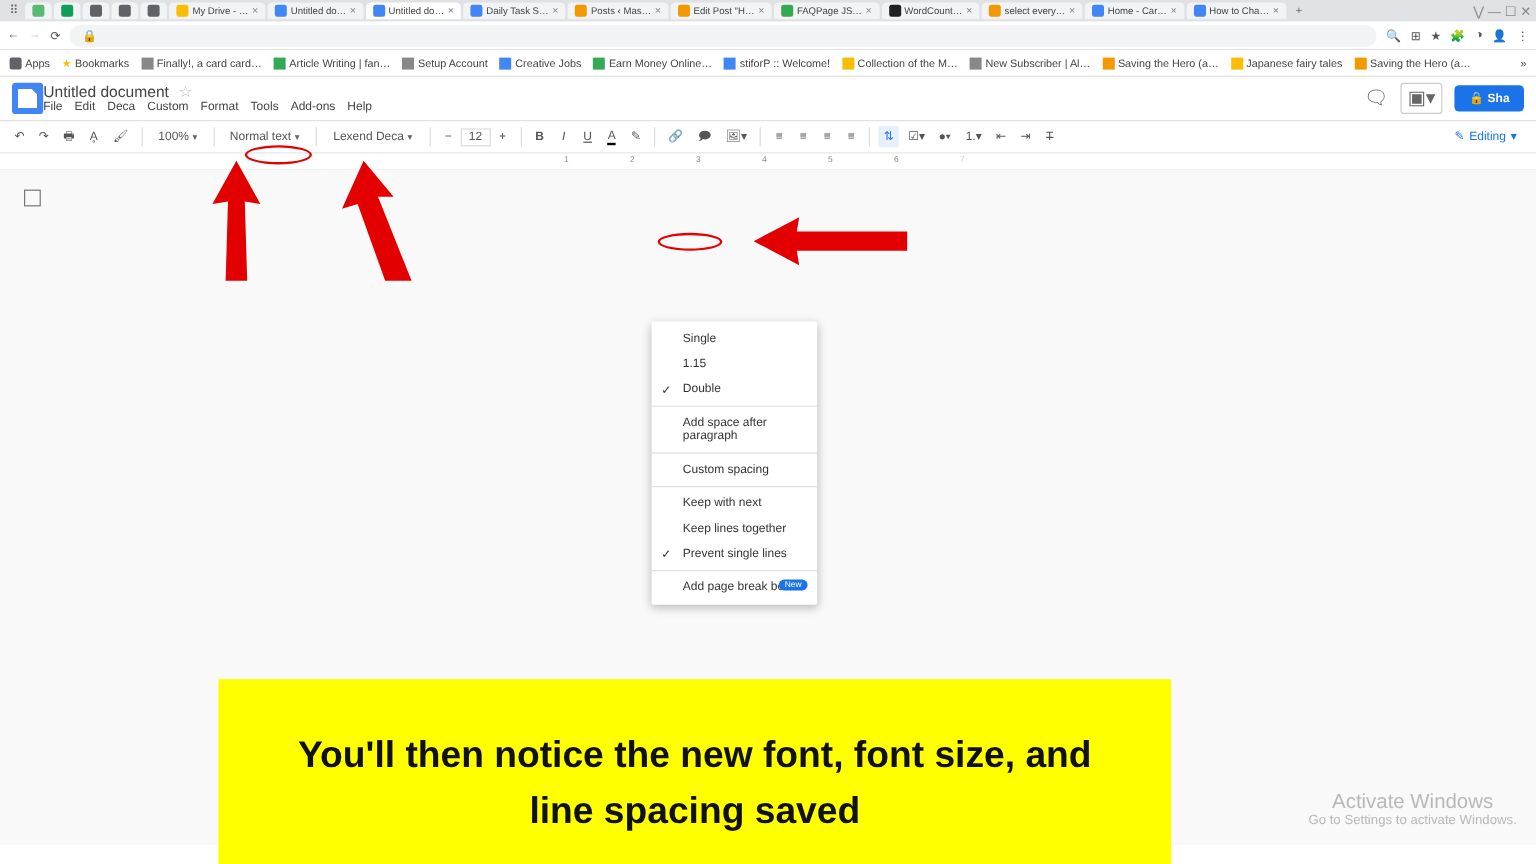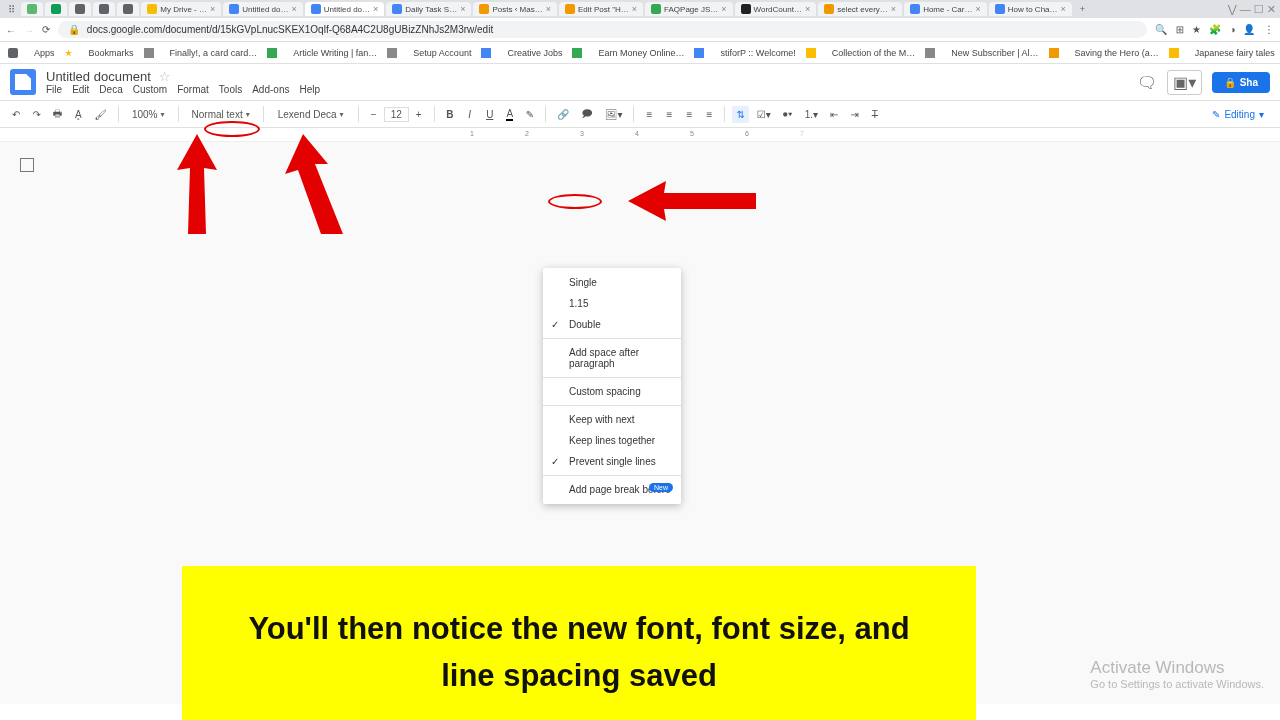--- a/index.html
+++ b/index.html
@@ -5,23 +5,23 @@
   *{margin:0;padding:0;box-sizing:border-box;font-family:Arial,sans-serif}
   body{width:1280px;height:720px;background:#fff;overflow:hidden;position:relative}
   .tabs-row{height:18px;display:flex;align-items:center;gap:2px;padding:2px 4px;background:#dfe1e5;font-size:9px}
   .tab{display:flex;align-items:center;gap:3px;padding:2px 6px;background:#f1f3f4;border-radius:4px 4px 0 0;max-width:90px;white-space:nowrap;overflow:hidden;font-size:8px;color:#444}
   .tab.active{background:#fff}
   .tab .x{color:#888;font-size:9px}
   .favicon{width:10px;height:10px;border-radius:2px;display:inline-block}
   .addr-row{height:24px;display:flex;align-items:center;background:#fff;border-bottom:1px solid #ddd;padding:0 6px;gap:8px;font-size:10px;color:#555}
   .url-bar{flex:1;background:#f1f3f4;border-radius:12px;padding:3px 10px;font-size:10px;color:#333;display:flex;align-items:center;gap:6px}
   .bookmarks-row{height:22px;display:flex;align-items:center;gap:10px;padding:0 8px;background:#fff;border-bottom:1px solid #e0e0e0;font-size:9px;color:#444}
-  .bm{display:flex;align-items:center;gap:16px;white-space:nowrap}
+  .bm{display:flex;align-items:center;gap:3px;white-space:nowrap}
   .bm-icon{width:10px;height:10px;display:inline-block}
-  .docs-header{height:36px;display:flex;align-items:center;padding:4px 10px;gap:10px}
+  .docs-header{height:36px;display:flex;align-items:center;padding:4px 10px;}
   .docs-logo{width:26px;height:26px;background:#4285f4;border-radius:3px;position:relative}
   .docs-logo::after{content:'';position:absolute;top:5px;left:5px;right:5px;bottom:5px;background:#fff;clip-path:polygon(0 0,70% 0,100% 30%,100% 100%,0 100%)}
   .title-area{display:flex;flex-direction:column}
   .title-row{display:flex;align-items:center;gap:8px;font-size:13px;color:#444}
   .menu-row{display:flex;gap:10px;font-size:10px;color:#444}
   .right-header{margin-left:auto;display:flex;align-items:center;gap:10px}
   .share-btn{background:#1a73e8;color:#fff;padding:5px 12px;border-radius:4px;font-size:10px;font-weight:bold}
   .toolbar{height:28px;border-top:1px solid #e0e0e0;border-bottom:1px solid #e0e0e0;display:flex;align-items:center;padding:0 8px;gap:4px;font-size:10px;color:#555}
   .tb-btn{padding:3px 4px;border-radius:2px;display:flex;align-items:center;justify-content:center;min-width:16px}
   .tb-sep{width:1px;height:16px;background:#ddd;margin:0 3px}
@@ -38,21 +38,21 @@
   .placeholder{position:absolute;left:50px;top:66px;color:#aaa;font-size:11px;font-style:italic}
   .outline-icon{position:absolute;left:20px;top:16px;width:14px;height:14px;border:1px solid #777}
   .dropdown-menu{position:absolute;left:543px;top:126px;width:138px;background:#fff;box-shadow:0 2px 8px rgba(0,0,0,0.25);border-radius:2px;font-size:10px;color:#333;padding:4px 0}
   .dd-item{padding:5px 8px 5px 26px;position:relative}
   .dd-item.checked::before{content:'✓';position:absolute;left:8px;top:5px;font-size:10px}
   .dd-sep{height:1px;background:#e0e0e0;margin:3px 0}
   .dd-new{position:absolute;right:8px;top:4px;background:#1a73e8;color:#fff;font-size:7px;padding:1px 5px;border-radius:7px}
   .red-circle{position:absolute;border:2px solid #e20000;border-radius:50%;pointer-events:none}
   .arrow{position:absolute;pointer-events:none}
   .yellow-box{position:absolute;left:182px;top:424px;width:794px;height:173px;background:#ffff00;display:flex;align-items:center;justify-content:center;text-align:center;font-size:31px;font-weight:900;color:#111;padding:20px 40px;line-height:1.5}
-  .watermark{position:absolute;right:16px;bottom:14px;text-align:left;color:#b8b8b8;font-size:11px}
+  .watermark{position:absolute;right:16px;bottom:14px;text-align:center;color:#b8b8b8;font-size:11px}
   .watermark .big{font-size:17px}
   .caret{font-size:8px;color:#666}
 </style>
 </head>
 <body>
 
 <div class="tabs-row">
   <span style="font-size:10px;color:#666;padding:0 4px">⠿</span>
   <span class="tab">
       <span class="favicon" style="background:#5bb974"></span>
@@ -127,21 +127,20 @@
   <span style="padding:0 6px;color:#666">+</span>
   <span style="margin-left:auto;color:#888;font-size:11px">⋁ — ☐ ✕</span>
 </div>
 
 <div class="addr-row">
   <span>←</span>
   <span style="color:#ccc">→</span>
   <span>⟳</span>
   <div class="url-bar">
     <span>🔒</span>
-    <span>docs.google.com/document/d/15kGVpLnucSKEX1Oqlf-Q68A4C2U8gUBizZNhJs2M3rw/edit</span>
   </div>
   <span>🔍</span>
   <span>⊞</span>
   <span>★</span>
   <span>🧩</span>
   <span>◑</span>
   <span>👤</span>
   <span>⋮</span>
 </div>
 

